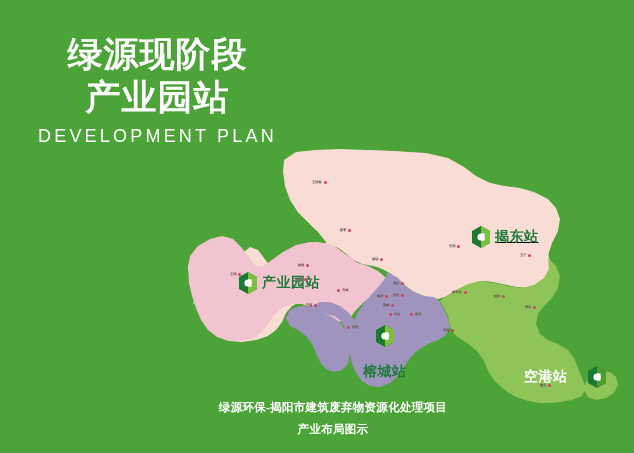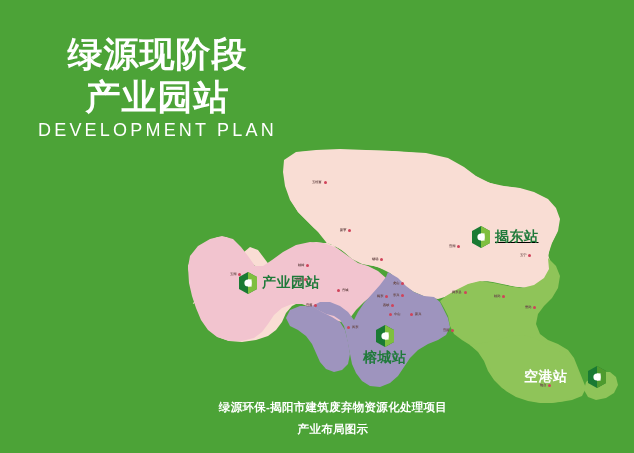--- a/index.html
+++ b/index.html
@@ -21,21 +21,21 @@
     line-height:1.22;
     letter-spacing:1px;
     white-space:nowrap;
     text-align:center;
   }
   .subtitle {
     color:#ffffff;
     font-size:18px;
     font-weight:500;
     letter-spacing:3.2px;
-    margin-top:2px;
+    margin-top:8px;
     white-space:nowrap;
   }
 
   
   .map-wrap { position:absolute; left:0; top:0; width:634px; height:453px; }
   .map-svg { display:block; width:634px; height:453px; }
 
   
   .station {
     position:absolute;
@@ -48,21 +48,21 @@
   .station .name {
     font-size:14px;
     font-weight:bold;
     letter-spacing:0.5px;
   }
   .st-green .name { color:#1F7A3A; }
   .st-white .name { color:#ffffff; }
 
   .st-jiedong  { left:472px; top:226px;text-decoration:underline; }
   .st-chanye   { left:239px; top:272px; }
-  .st-rongcheng{ left:363px; top:325px; flex-direction:column; gap:1px; align-items:center; }
+  .st-rongcheng{ left:363px; top:325px; flex-direction:column; gap:15px; align-items:center; }
   .st-rongcheng .name { margin-top:1px; }
   .st-kongang  { left:524px; top:366px; flex-direction:row-reverse; gap:20px; }
 
   
   .city { position:absolute; display:flex; align-items:center; gap:2px; white-space:nowrap; }
   .city .dot { width:3px; height:3px; background:#D0435A; border-radius:50%; flex:none; }
   .city .cname { font-size:3.2px; color:#6b4b4b; font-weight:bold; letter-spacing:0; }
   .city.rev { flex-direction:row-reverse; }
 
   

